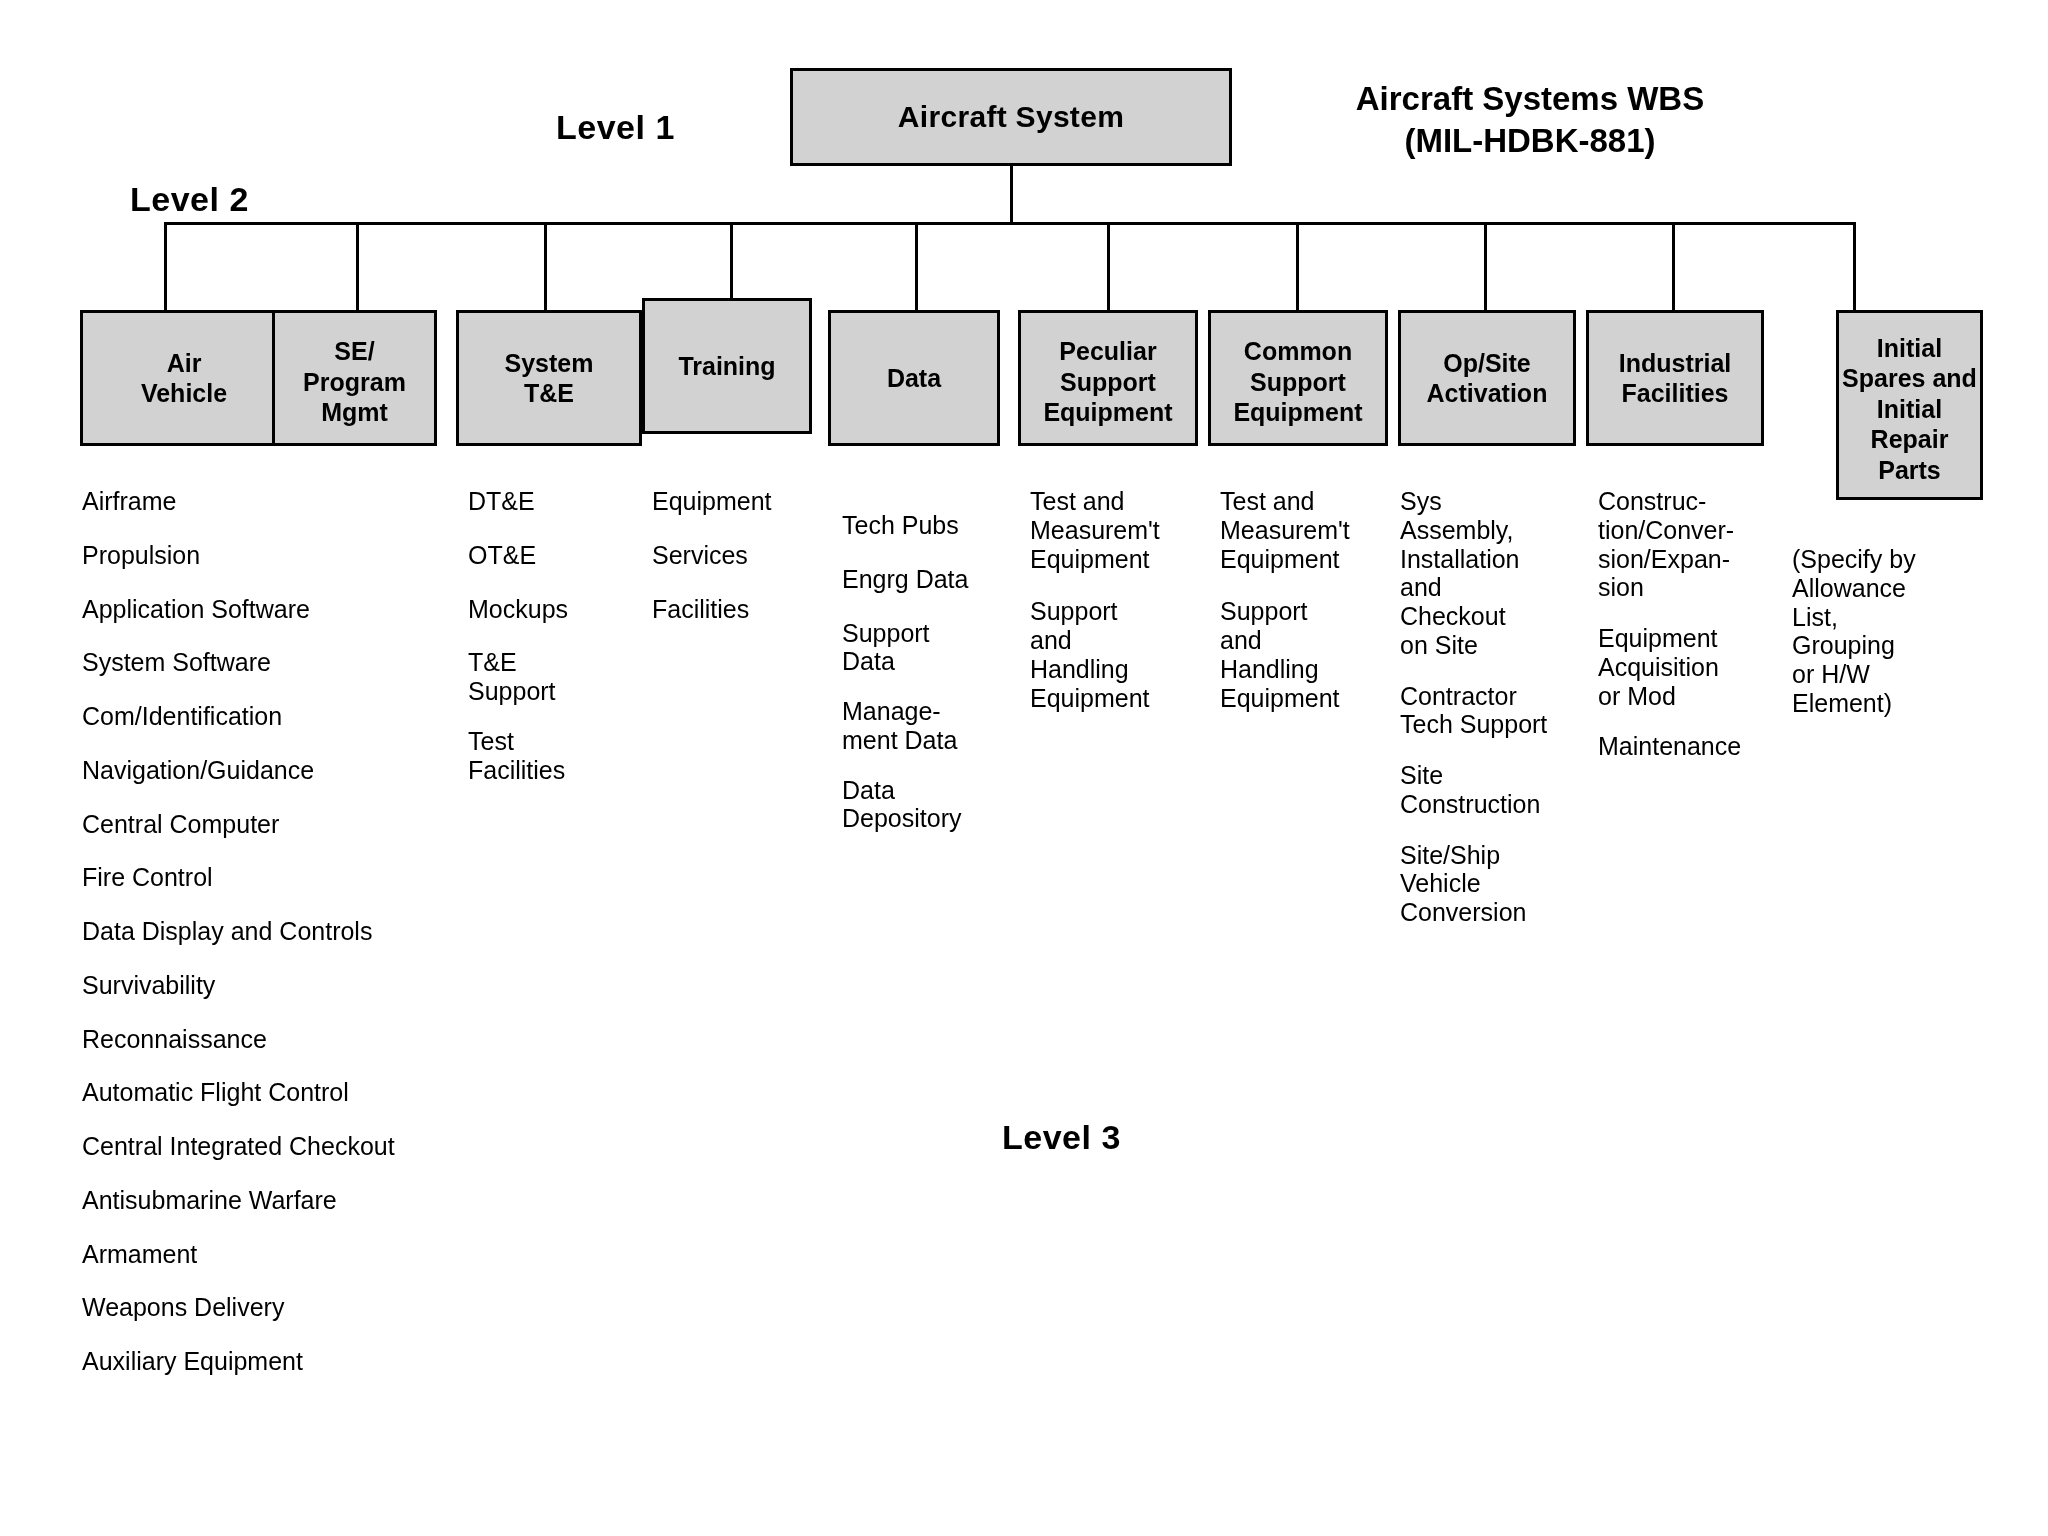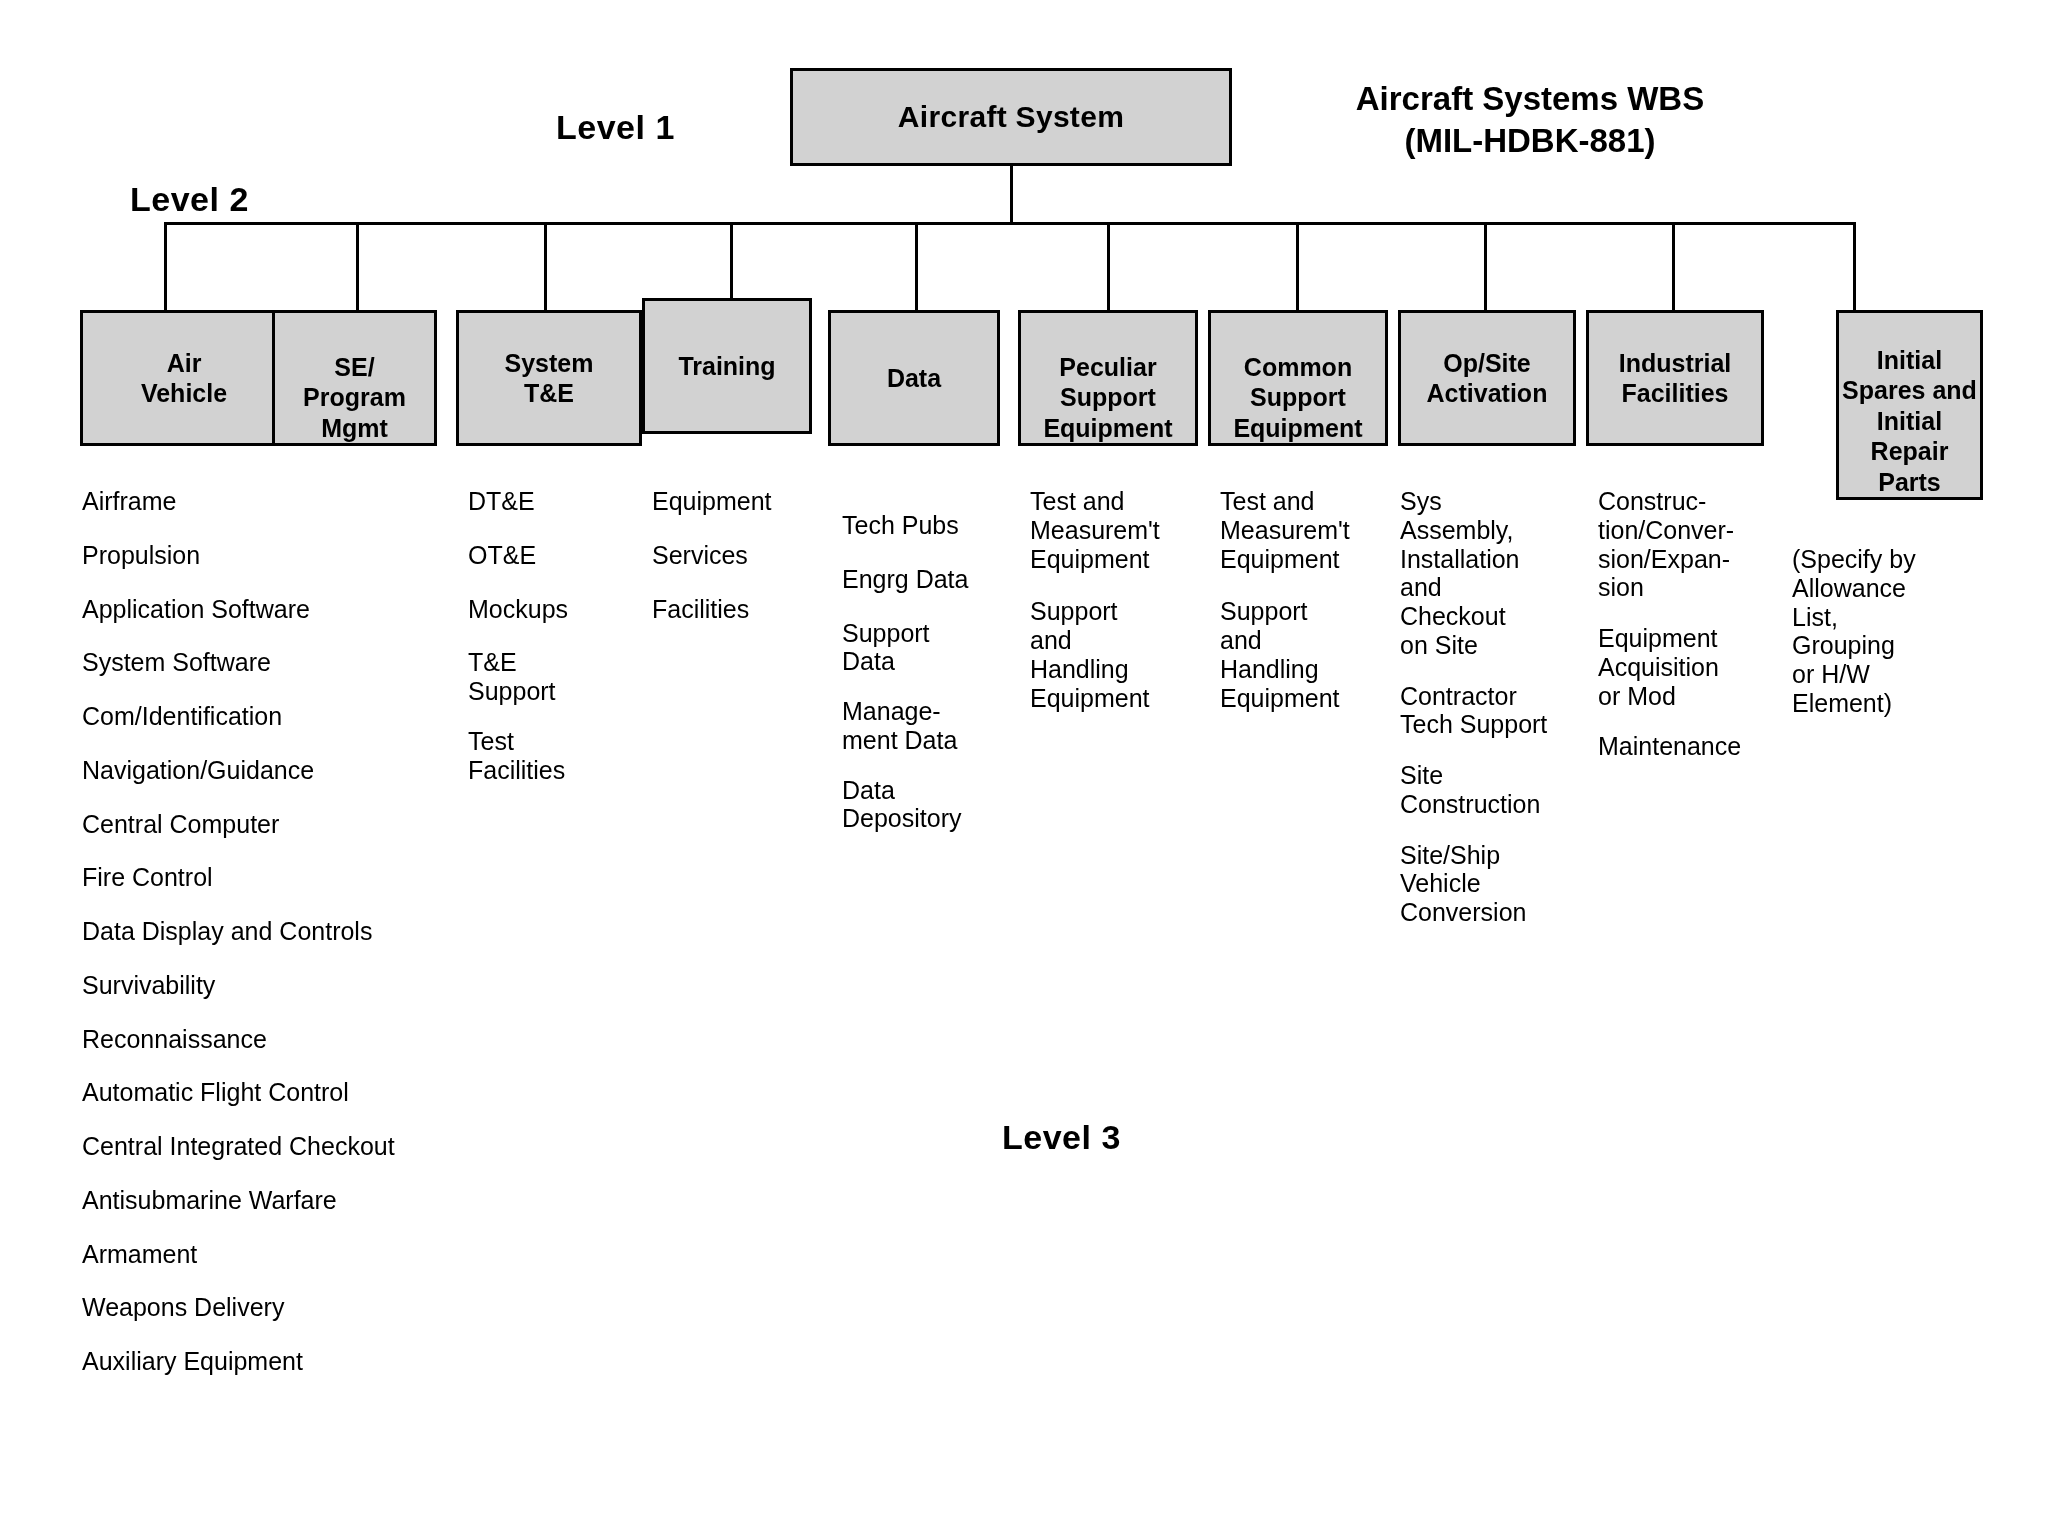--- a/index.html
+++ b/index.html
@@ -52,21 +52,21 @@
     letter-spacing:0.3px;
   }
 
   
   .l2-box {
     position:absolute;
     background:#d2d2d2;
     border:3px solid #000;
     box-sizing:border-box;
     display:flex;
-    align-items:flex-end;
+    align-items:center;
     justify-content:center;
     padding-top:8px;
   }
   .l2-box.mid { align-items:center; padding-top:0; }
   .l2-box .l2-label {
     font-weight:bold;
     font-size:25px;
     line-height:1.22;
     color:#000;
     text-align:center;

